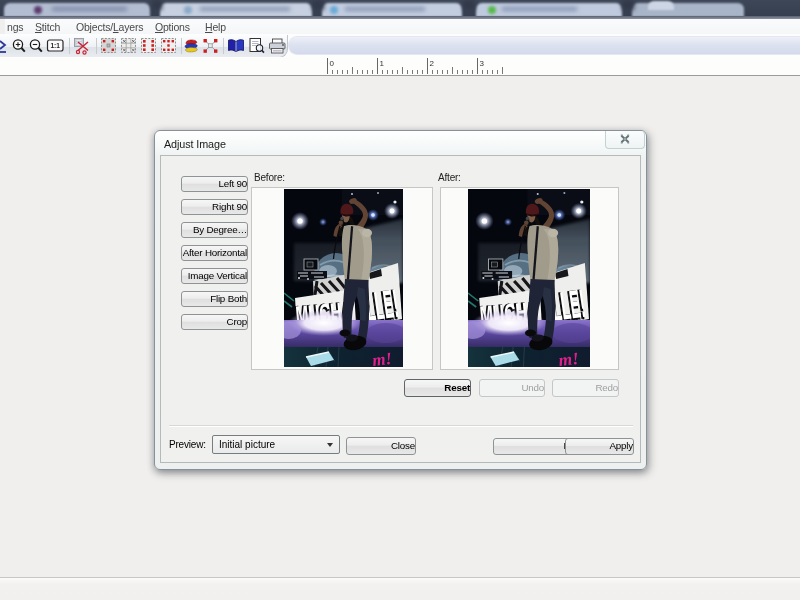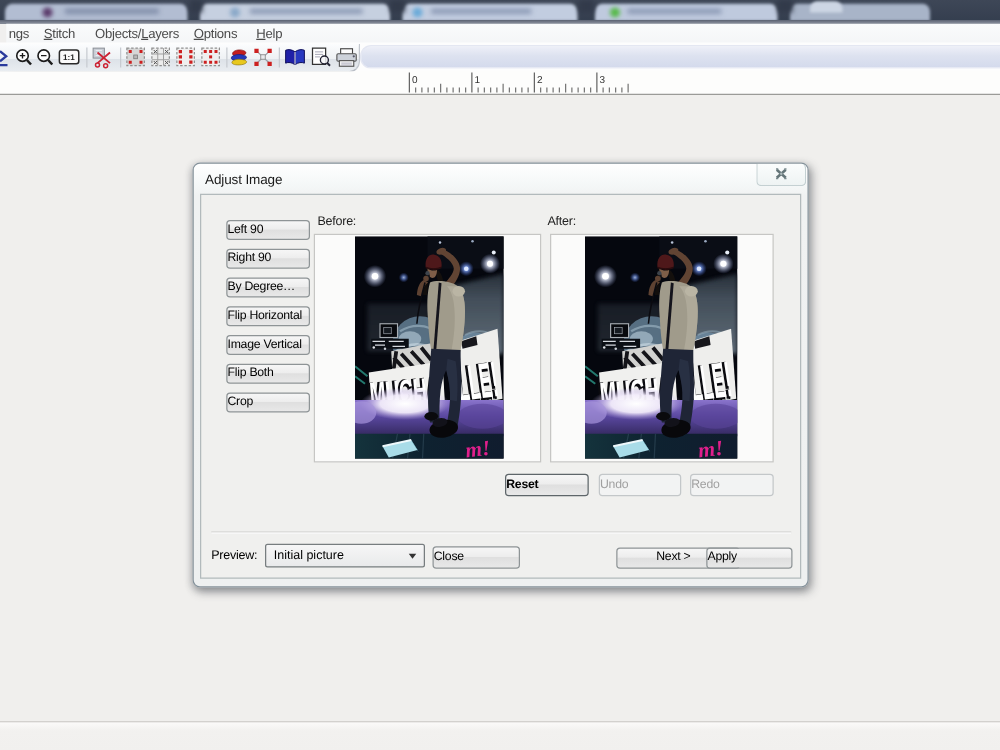--- a/index.html
+++ b/index.html
@@ -31,21 +31,21 @@
   #wbot{left:0;top:578px;width:800px;height:22px;background:linear-gradient(#fbfaf9,#f2f1ef 30%,#f1f0ee);}
   
   #dlg{left:154px;top:130px;width:491px;height:338px;border:1px solid #85929b;border-radius:6px;
        background:linear-gradient(#ffffff,#f4f7f7 18px,#f0f2f2 26px,#eef0f0);
        box-shadow:2px 3px 8px rgba(60,65,70,0.45), -1px 2px 6px rgba(60,65,70,0.25);}
   #dtitle{left:9px;top:7px;font-size:10.8px;letter-spacing:-0.1px;color:#1a1a1a;}
   #dclose{left:450px;top:0px;width:38px;height:17px;border:1px solid #c4d0d2;border-top:none;
       border-radius:0 4px 4px 4px;background:linear-gradient(#fbfdfd,#eef3f3);}
   #client{left:5px;top:24px;width:479px;height:306px;background:#f0f0ee;border:1px solid #b2babc;}
   
-  .btn{position:absolute;font-size:9.8px;letter-spacing:-0.2px;color:#000;text-align:left;white-space:nowrap;
+  .btn{position:absolute;font-size:9.8px;letter-spacing:-0.2px;color:#000;text-align:right;white-space:nowrap;
        border:1px solid #8e9496;border-radius:3px;
        background:linear-gradient(#f6f6f6,#ededed 45%,#dfdfdf 50%,#e8e8e8);}
   .btn.dis{color:#9f9f9f;border-color:#c3c7c9;background:#f2f3f3;}
   .sbtn{left:20px;width:65px;height:14px;line-height:13px;}
   
   .plabel{position:absolute;top:16px;font-size:10px;letter-spacing:-0.2px;color:#222;}
   .panel{position:absolute;top:31px;width:180px;height:181px;border:1px solid #c6c6c4;background:#fbfbfa;}
   
   #combo{left:51px;top:279px;width:126px;height:17px;border:1px solid #777d7f;border-radius:2px;
      background:linear-gradient(#f6f6f6,#e9eaeb);font-size:10px;}
@@ -350,21 +350,21 @@
       <path d="M15.4,4.8 L22.6,11.2 M22.6,4.8 L15.4,11.2" stroke="#647578" stroke-width="2.1" fill="none"></path>
       <path d="M14.8,4.2 L16.6,4.2 M21.4,4.2 L23.2,4.2 M14.8,11.8 L16.6,11.8 M21.4,11.8 L23.2,11.8" stroke="#7b8b8e" stroke-width="1.3"></path>
       <circle cx="19" cy="8" r="1" fill="#e8efef" opacity="0.55"></circle>
     </svg>
   </div>
   <div class="abs" id="client">
 
     <div class="btn sbtn" style="top:20px;">Left 90</div>
     <div class="btn sbtn" style="top:43px;">Right 90</div>
     <div class="btn sbtn" style="top:66px;">By Degree…</div>
-    <div class="btn sbtn" style="top:89px;">Flip Horizontal</div>
+    <div class="btn sbtn" style="top:89px;">After Horizontal</div>
     <div class="btn sbtn" style="top:112px;">Image Vertical</div>
     <div class="btn sbtn" style="top:135px;">Flip Both</div>
     <div class="btn sbtn" style="top:158px;">Crop</div>
 
     <span class="plabel" style="left:93px;">Before:</span>
     <span class="plabel" style="left:277px;">After:</span>
     <div class="panel" style="left:90px;">
       <svg width="119" height="178" viewBox="0 0 119 178" style="position:absolute;left:32px;top:1px;filter:blur(0.5px);">
           <use href="#photo"></use>
         </svg>

